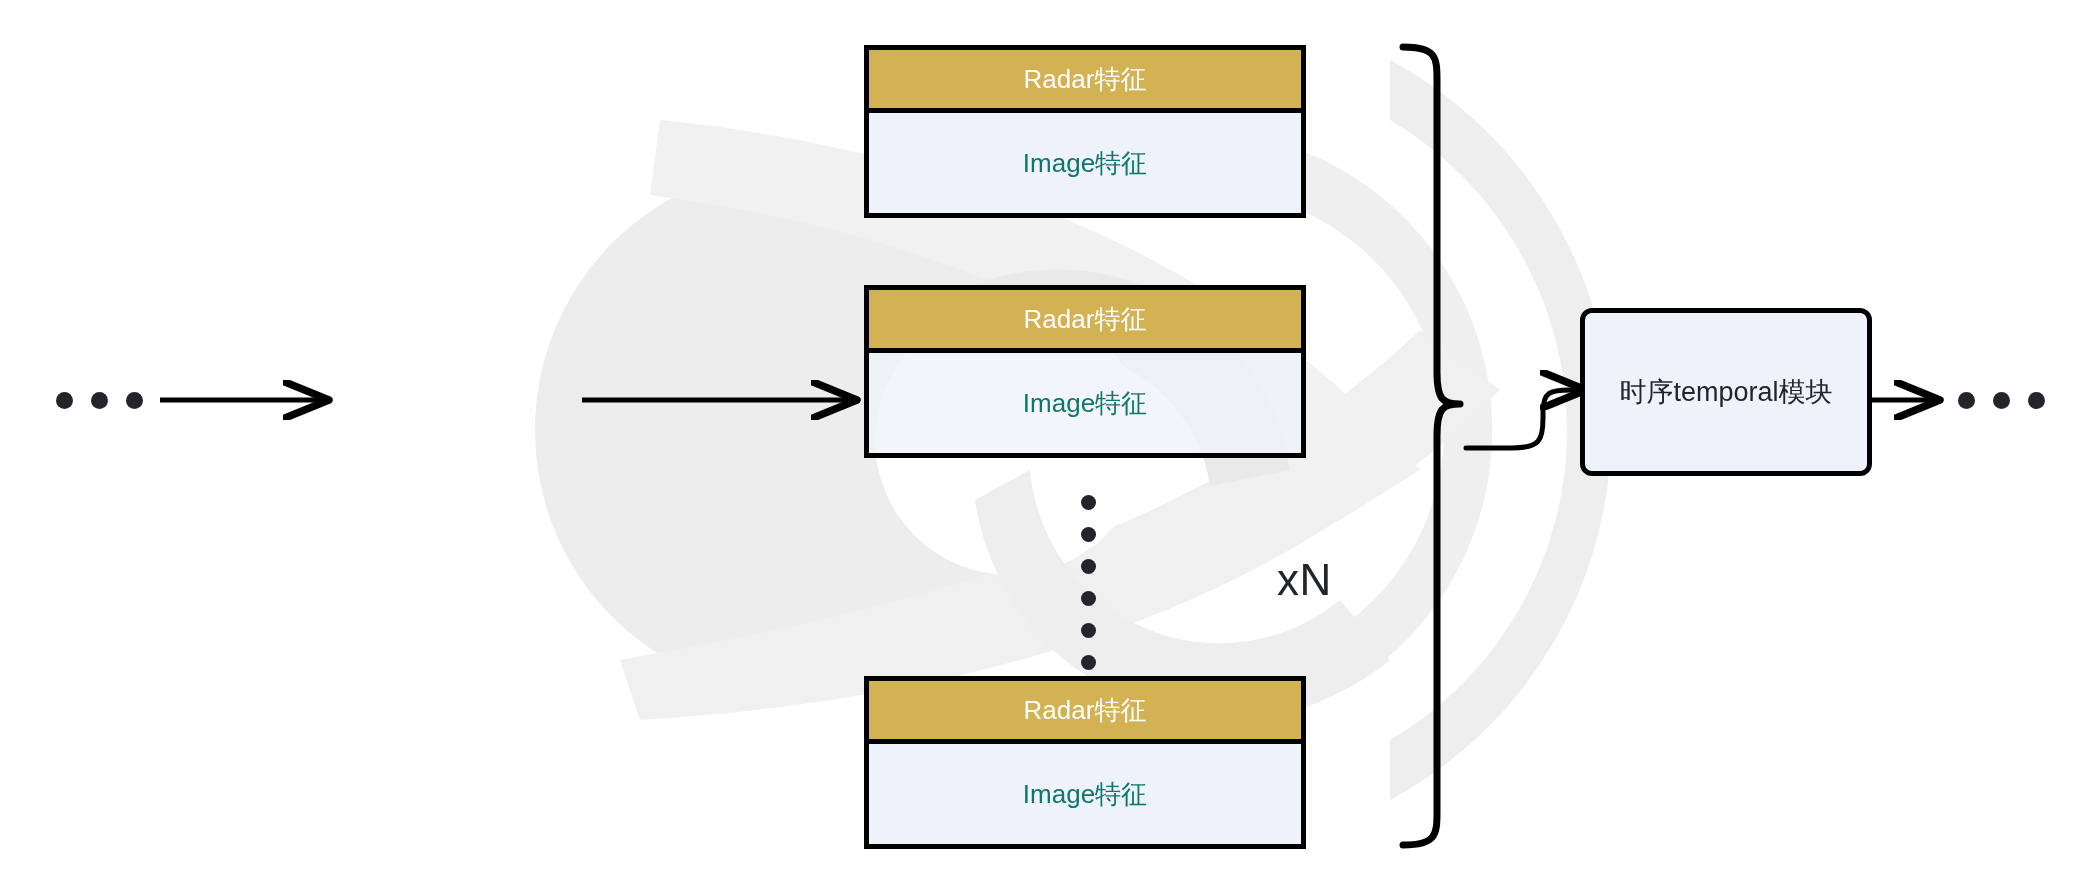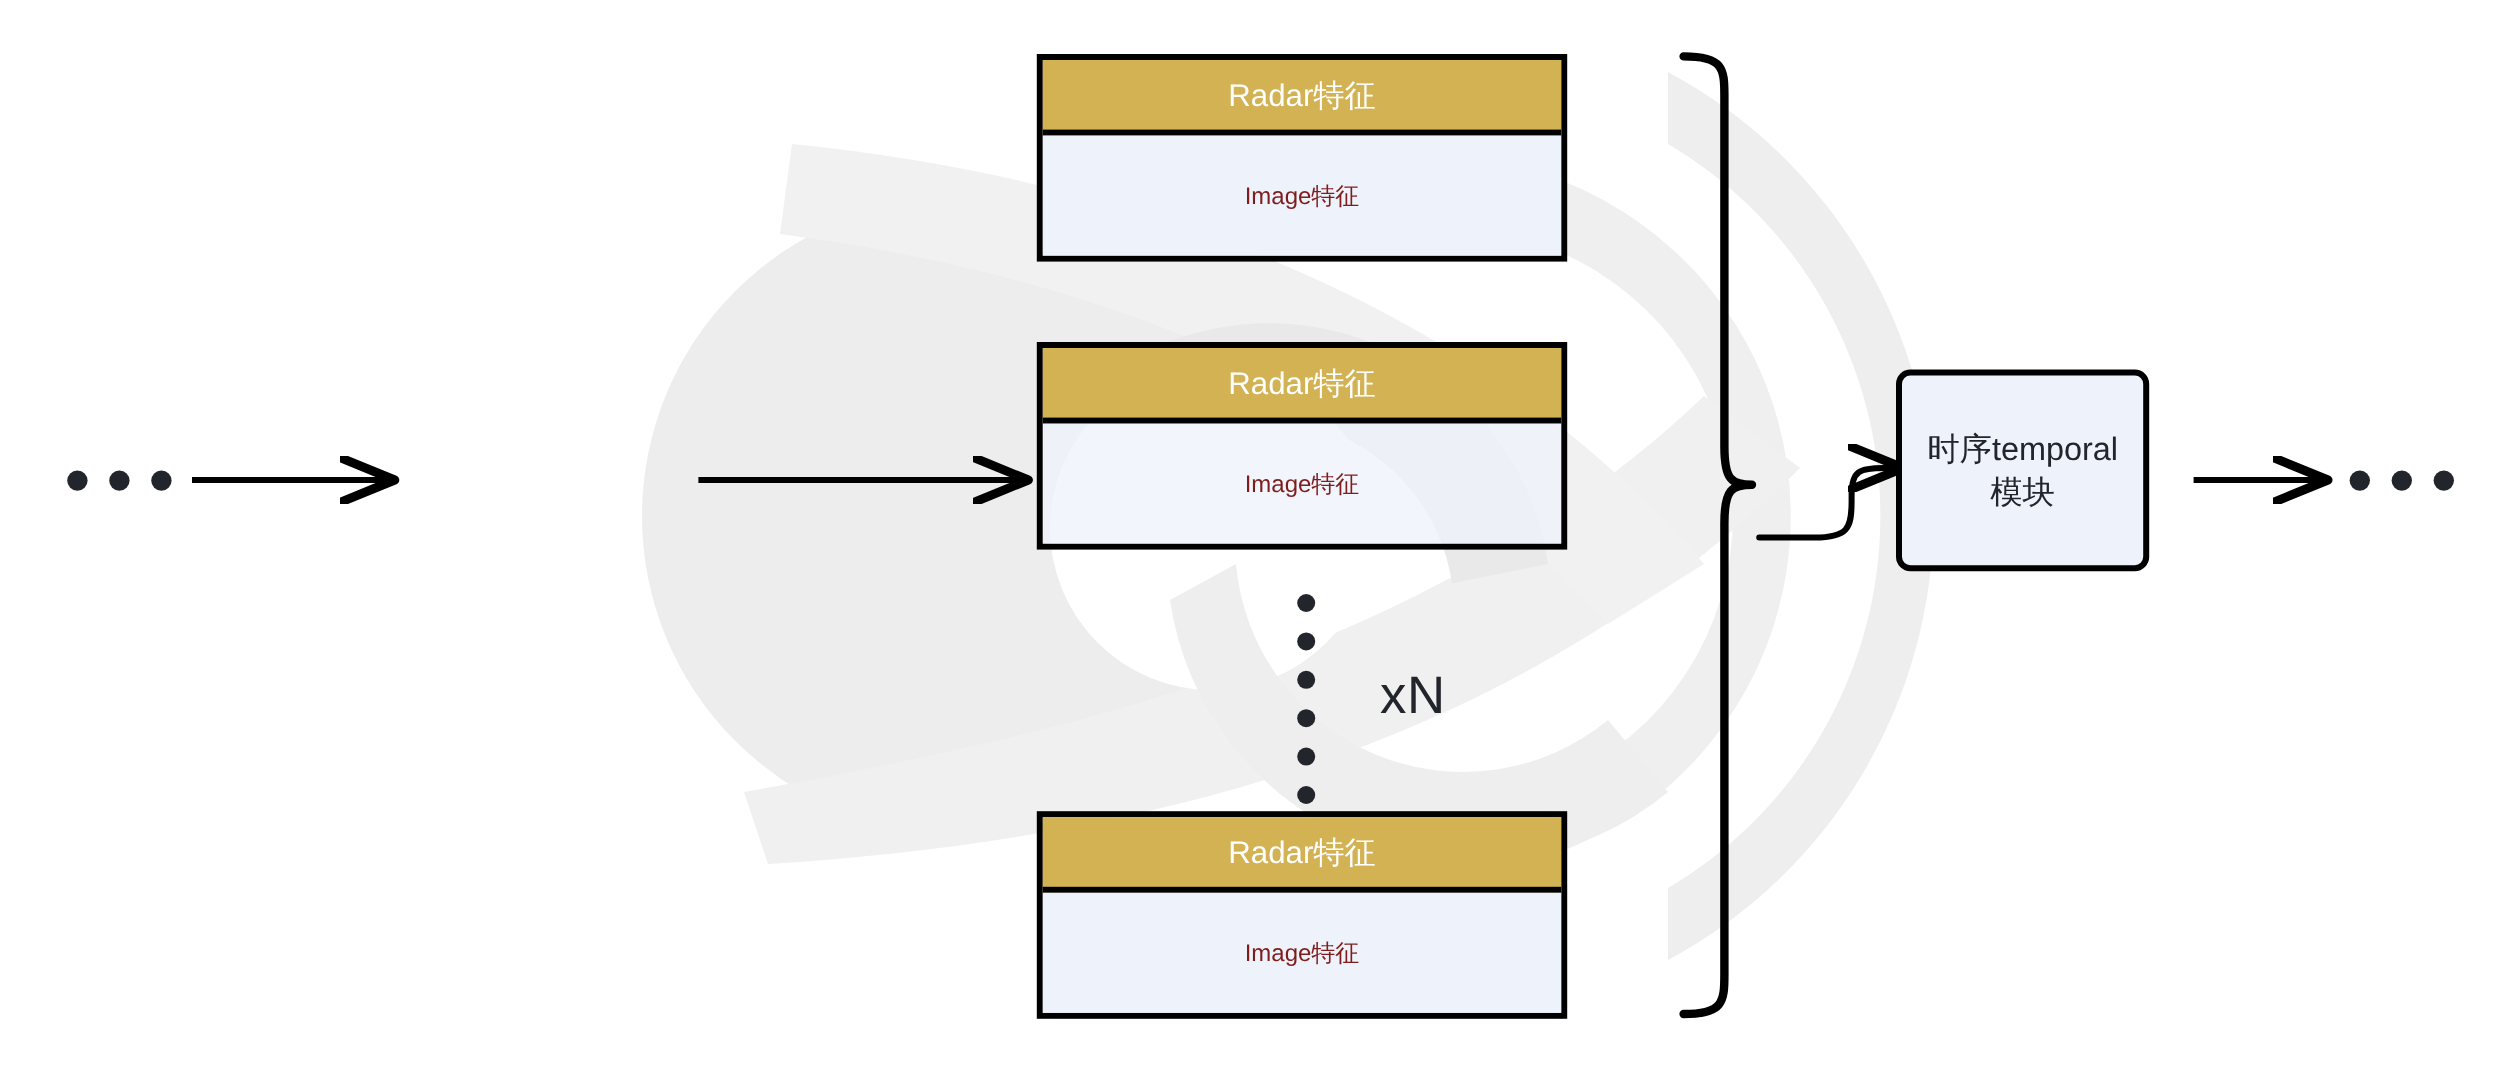--- a/index.html
+++ b/index.html
@@ -47,22 +47,22 @@
     width: 100%;
   }
   .band-radar {
     background: #d3b253;
     color: #ffffff;
     border-bottom: 5px solid #000000;
     font-size: 26px;
   }
   .band-image {
     background: #edf2fb;
-    color: #7f1d1d;
-    font-size: 20px;
+    color: #0f766e;
+    font-size: 26px;
   }
   .band-image.translucent {
     background: rgba(237, 242, 251, 0.75);
   }
 
   
   .module-box {
     position: absolute;
     box-sizing: border-box;
     border: 5px solid #000000;
@@ -195,34 +195,34 @@
 
   <div class="dots-v" style="left:1081px; top:495px;">
     <span class="dot"></span>
     <span class="dot"></span>
     <span class="dot"></span>
     <span class="dot"></span>
     <span class="dot"></span>
     <span class="dot"></span>
   </div>
 
-  <div class="repeat-label" style="left:1150px; top:555px;">
+  <div class="repeat-label" style="left:1277px; top:555px;">
     <span>xN</span>
   </div>
 
   <div class="feature-block" style="left:864px; top:676px; width:442px; height:173px;">
     <div class="band band-radar" style="height:63px;">
       <span>Radar特征</span>
     </div>
     <div class="band band-image" style="height:100px;">
       <span>Image特征</span>
     </div>
   </div>
 
-  <div class="module-box" style="left:1580px; top:308px; width:211px; height:168px;">
+  <div class="module-box" style="left:1580px; top:308px; width:292px; height:168px;">
     <span>时序temporal模块</span>
   </div>
 
   <div class="dots-h" style="left:1958px; top:392px;">
     <span class="dot"></span>
     <span class="dot"></span>
     <span class="dot"></span>
   </div>
 
 </div>

